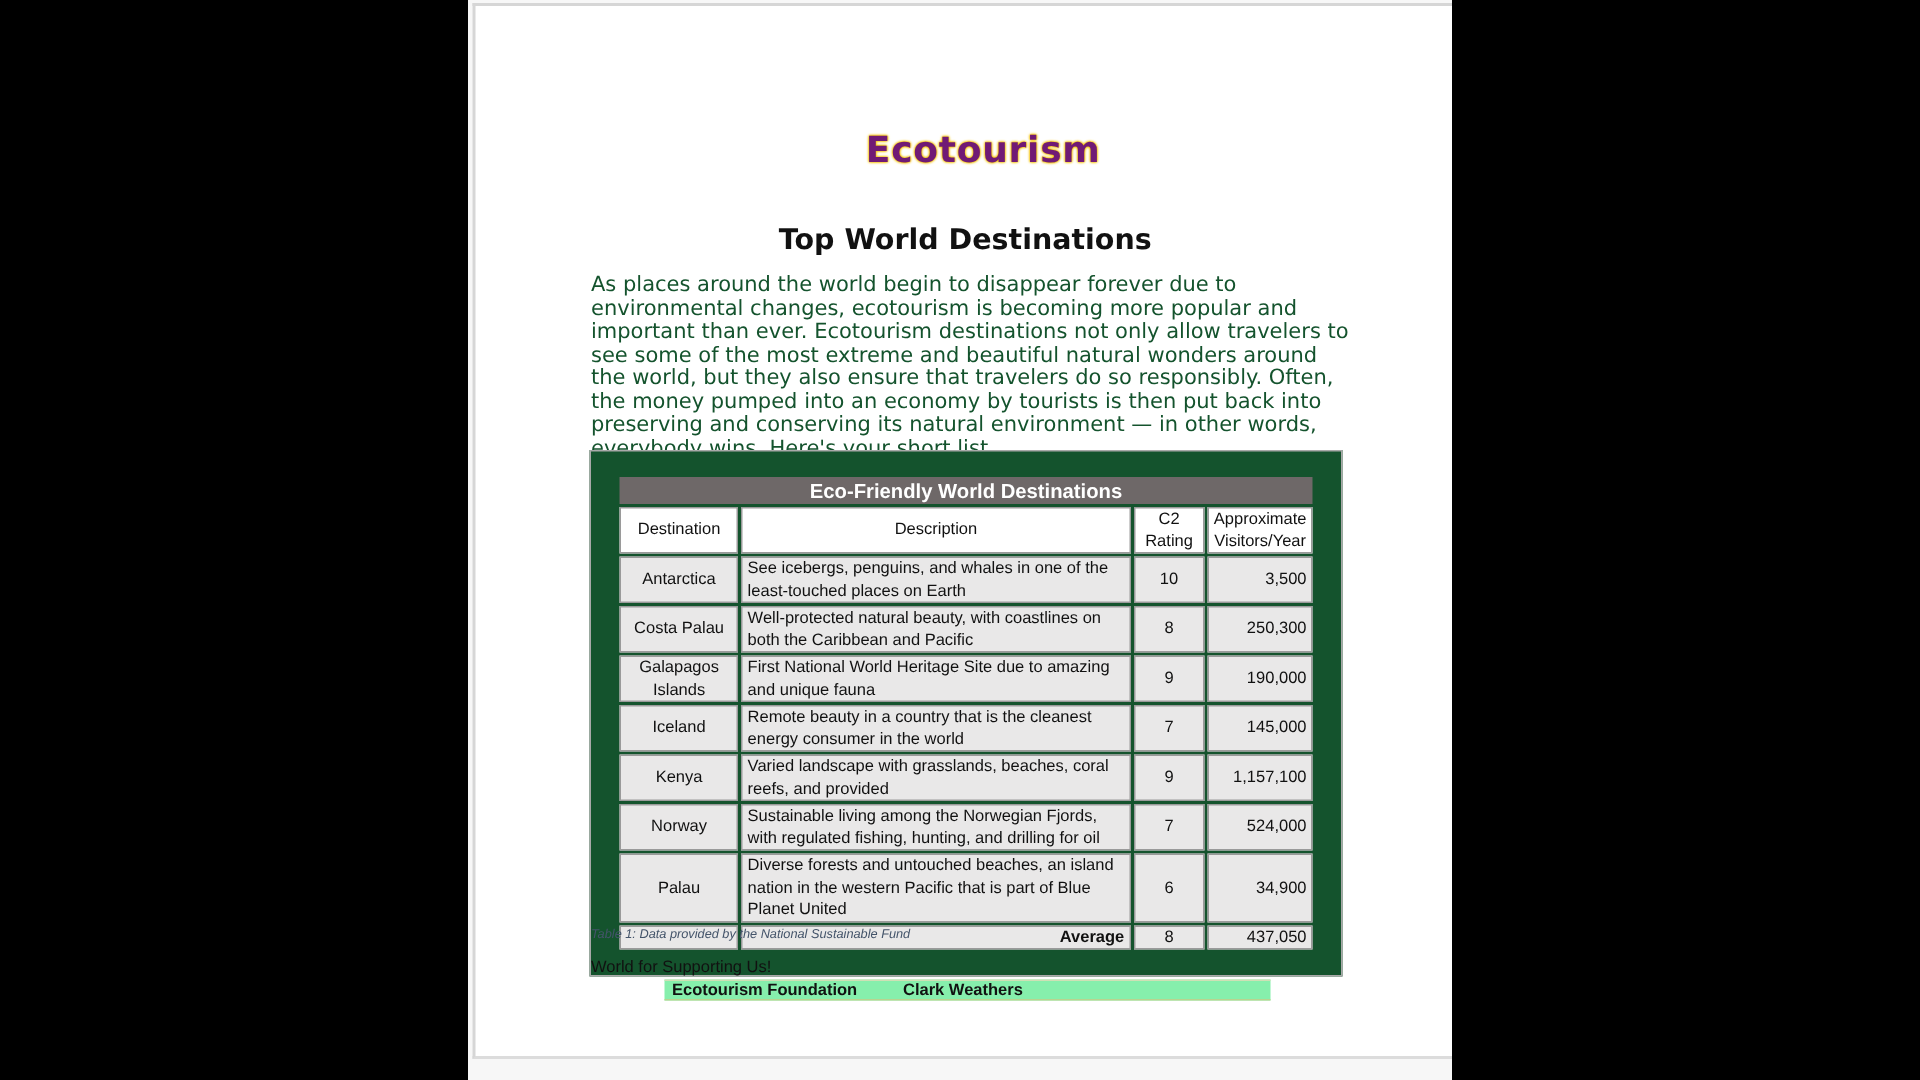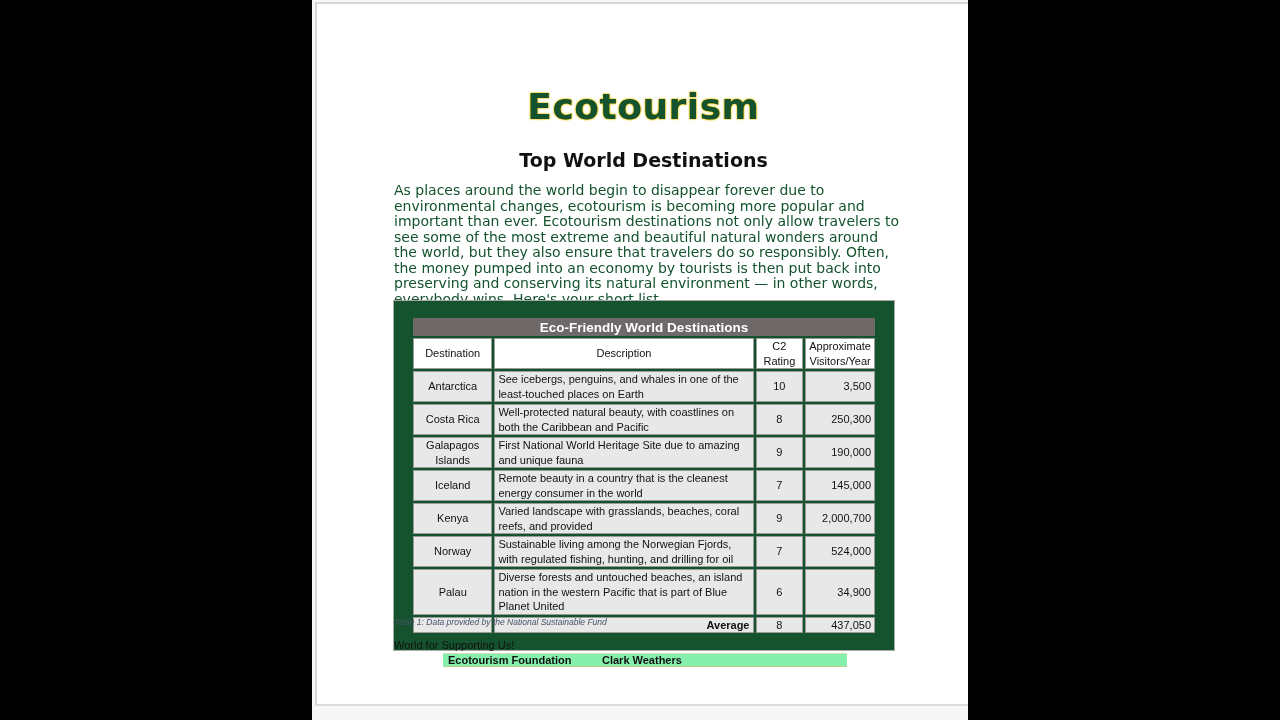--- a/index.html
+++ b/index.html
@@ -1,19 +1,19 @@
 <!DOCTYPE html>
 <html><head>
   <meta charset="utf-8">
   <style>
     html, body { margin:0; padding:0; }
     body { width:1280px; height:720px; background:#000; position:relative; overflow:hidden; font-family:"DejaVu Sans", sans-serif; }
     .viewer-bg { position:absolute; left:312px; top:0; width:656px; height:720px; background:#f7f7f7; }
     .page { position:absolute; left:315px; top:2px; width:653px; height:704px; background:#fff; border-left:2px solid #d6d6d6; border-top:2px solid #d6d6d6; border-bottom:2px solid #dcdcdc; box-sizing:border-box; }
-    .title { position:absolute; left:0; width:653px; top:82px; text-align:center; font-family:"DejaVu Sans", sans-serif; font-weight:bold; font-size:36px; color:#14532d; letter-spacing:0.5px;
+    .title { position:absolute; left:12px; width:653px; top:82px; text-align:center; font-family:"DejaVu Sans", sans-serif; font-weight:bold; font-size:24px; color:#701a75; letter-spacing:0.5px;
       text-shadow: 0 0 2px #f2c200, 0 0 2px #f2c200, 0 0 1px #f2c200; }
     .subtitle { position:absolute; left:0; width:653px; top:145px; text-align:center; font-weight:bold; font-size:19px; color:#111; }
     .intro { position:absolute; left:77px; top:179px; width:508px; font-size:14px; line-height:15.5px; color:#14532d; }
     .tbl-wrap { position:absolute; left:76px; top:296px; width:502px; border:1px solid #a9a9a9; background:#14532d; padding:17px; box-sizing:border-box; }
     table { border-collapse:separate; border-spacing:2px 2px; width:100%; font-family:"Liberation Sans", sans-serif; font-size:11px; color:#111; margin:-2px 0; }
     th.caption-row { background:#6e6868; color:#fff; font-size:13.5px; font-weight:bold; height:18px; padding:0; text-align:center; }
     td { background:#e9e8e8; border:1px solid #9a9a9a; padding:0 3px; line-height:14.5px; }
     .hdr td { background:#fff; text-align:center; height:27px; }
     .c-dest { width:72px; text-align:center; }
     .c-desc { width:258px; text-align:left; }
@@ -47,42 +47,42 @@
         <td class="c-rate">C2 Rating</td>
         <td style="text-align:center">Approximate Visitors/Year</td>
       </tr>
       <tr style="height:28px">
         <td class="c-dest">Antarctica</td>
         <td class="c-desc">See icebergs, penguins, and whales in one of the least-touched places on Earth</td>
         <td class="c-rate">10</td>
         <td class="c-vis">3,500</td>
       </tr>
       <tr style="height:28px">
-        <td class="c-dest">Costa Rica</td>
+        <td class="c-dest">Costa Palau</td>
         <td class="c-desc">Well-protected natural beauty, with coastlines on both the Caribbean and Pacific</td>
         <td class="c-rate">8</td>
         <td class="c-vis">250,300</td>
       </tr>
       <tr style="height:28px">
         <td class="c-dest">Galapagos Islands</td>
         <td class="c-desc">First National World Heritage Site due to amazing and unique fauna</td>
         <td class="c-rate">9</td>
         <td class="c-vis">190,000</td>
       </tr>
       <tr style="height:28px">
         <td class="c-dest">Iceland</td>
         <td class="c-desc">Remote beauty in a country that is the cleanest energy consumer in the world</td>
         <td class="c-rate">7</td>
         <td class="c-vis">145,000</td>
       </tr>
       <tr style="height:28px">
         <td class="c-dest">Kenya</td>
         <td class="c-desc">Varied landscape with grasslands, beaches, coral reefs, and provided</td>
         <td class="c-rate">9</td>
-        <td class="c-vis">2,000,700</td>
+        <td class="c-vis">1,157,100</td>
       </tr>
       <tr style="height:28px">
         <td class="c-dest">Norway</td>
         <td class="c-desc">Sustainable living among the Norwegian Fjords, with regulated fishing, hunting, and drilling for oil</td>
         <td class="c-rate">7</td>
         <td class="c-vis">524,000</td>
       </tr>
       <tr style="height:42px">
         <td class="c-dest">Palau</td>
         <td class="c-desc">Diverse forests and untouched beaches, an island nation in the western Pacific that is part of Blue Planet United</td>

